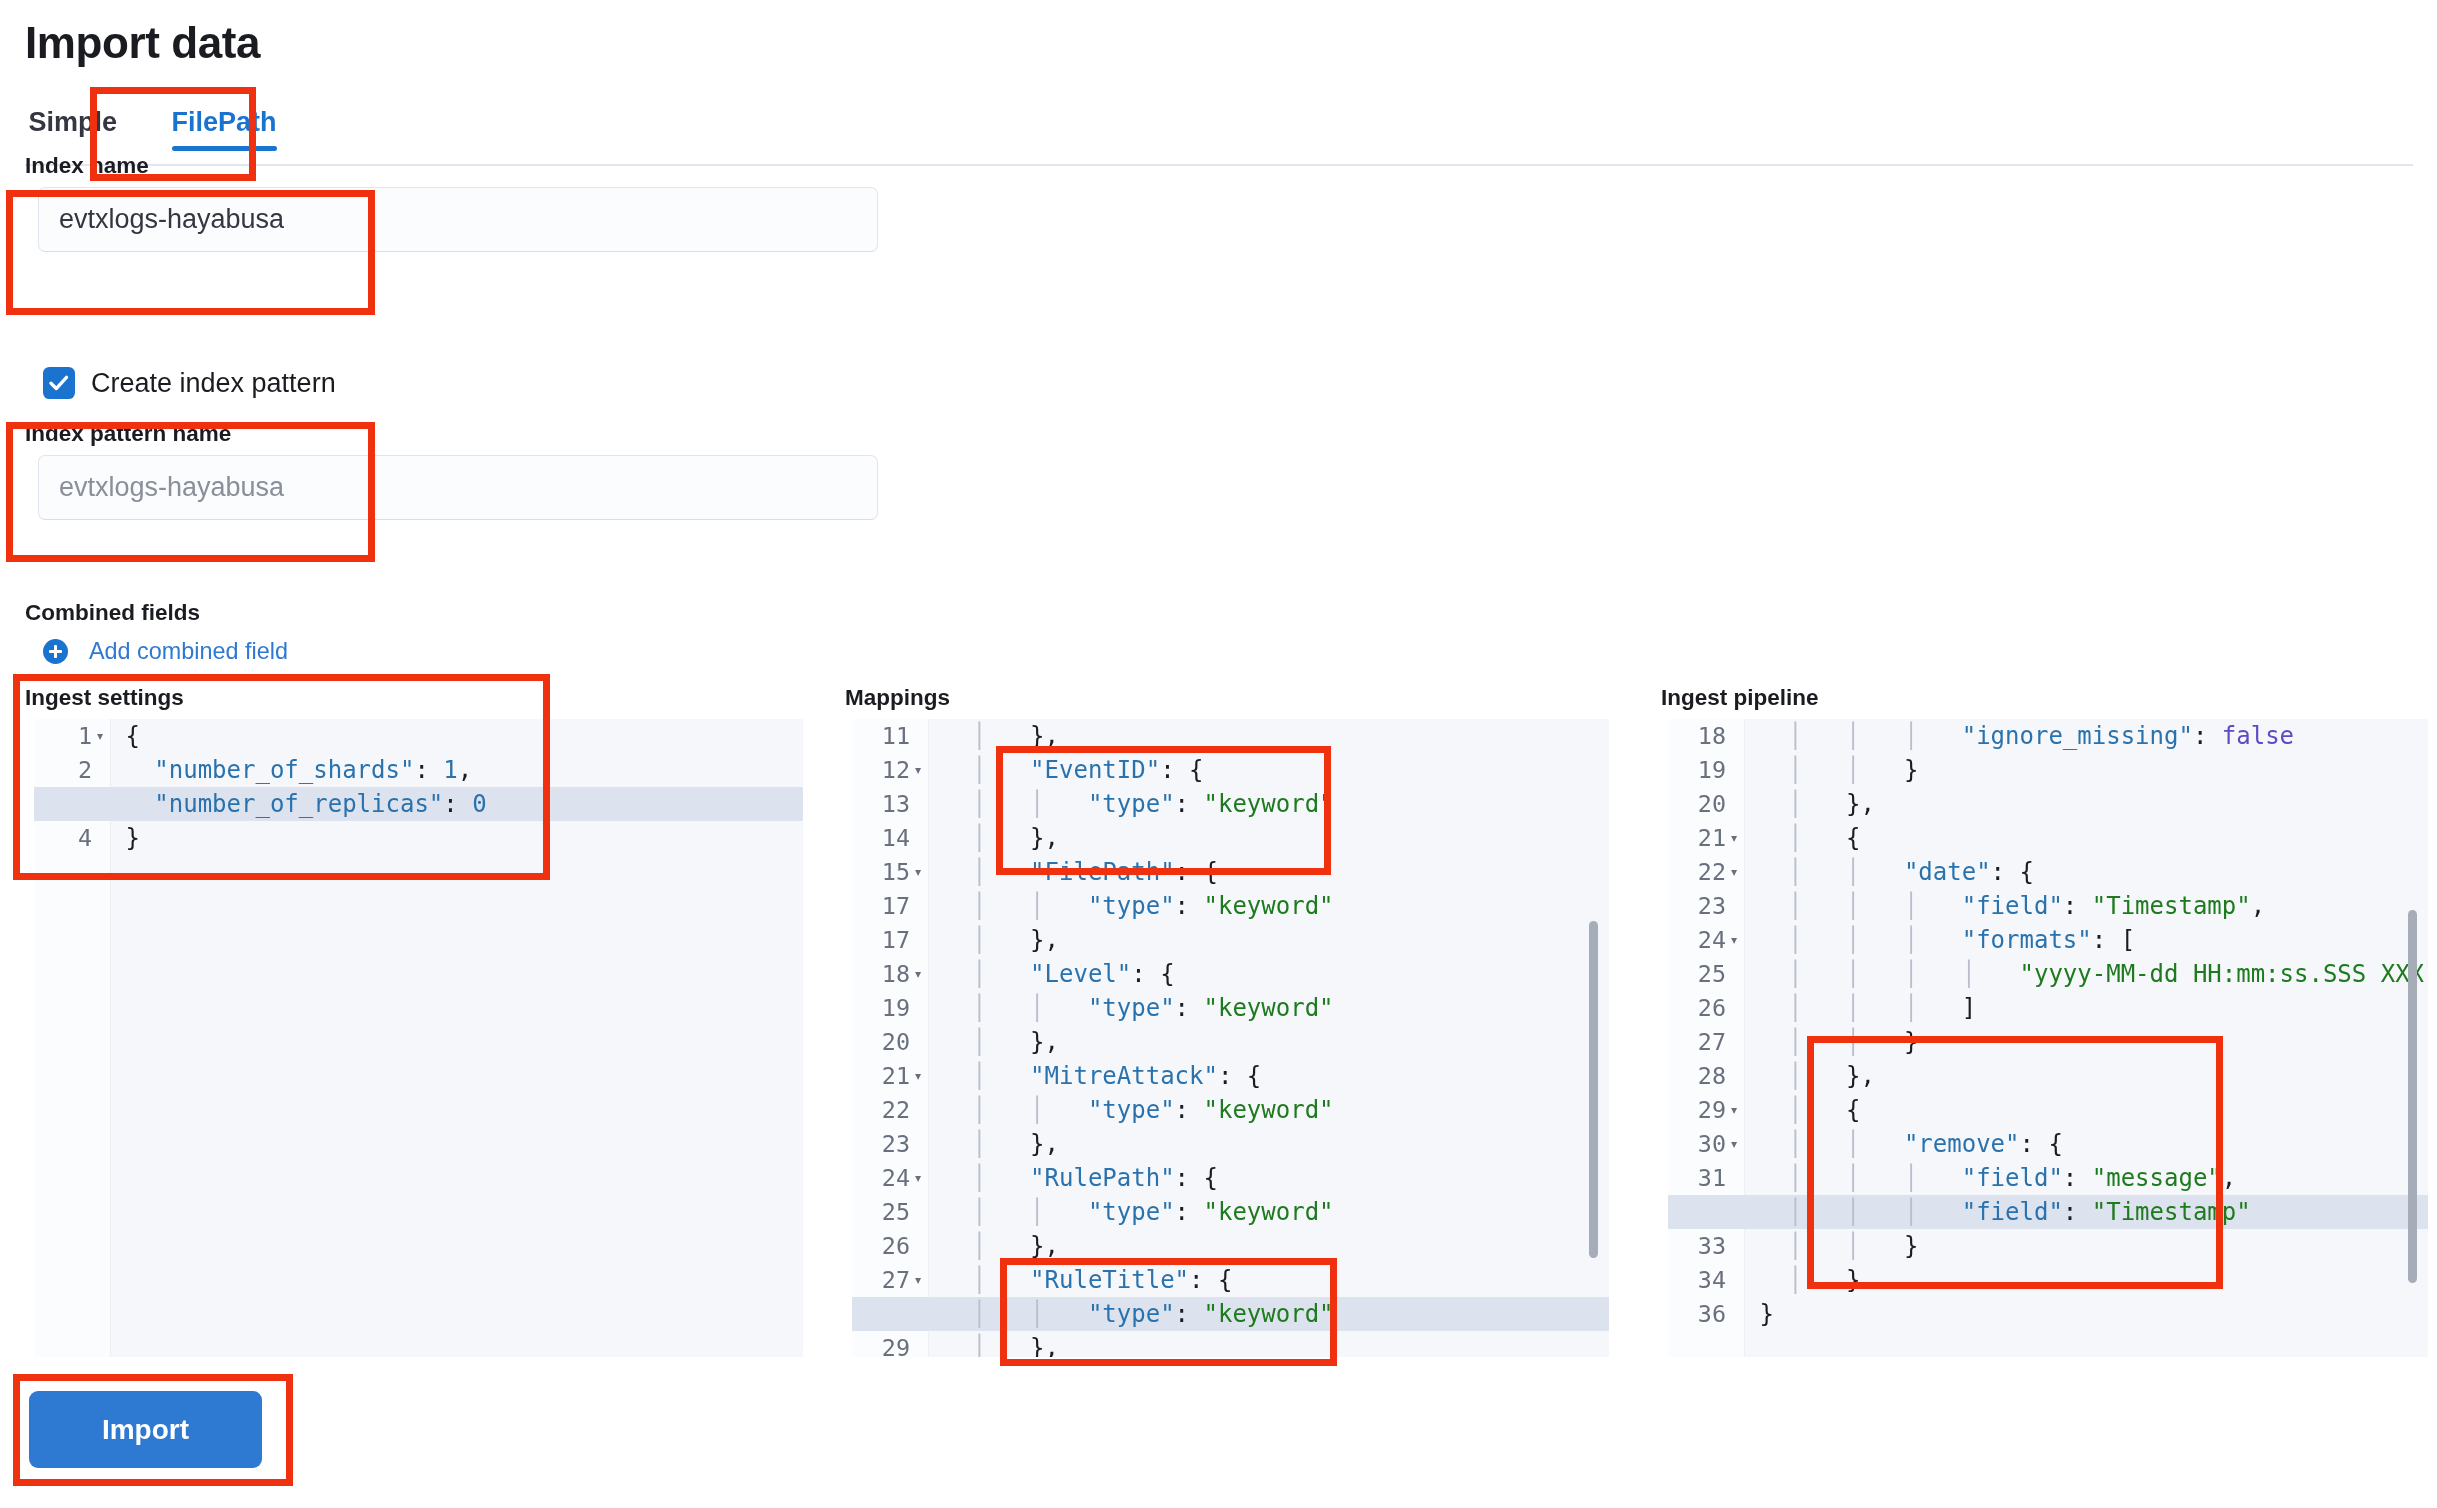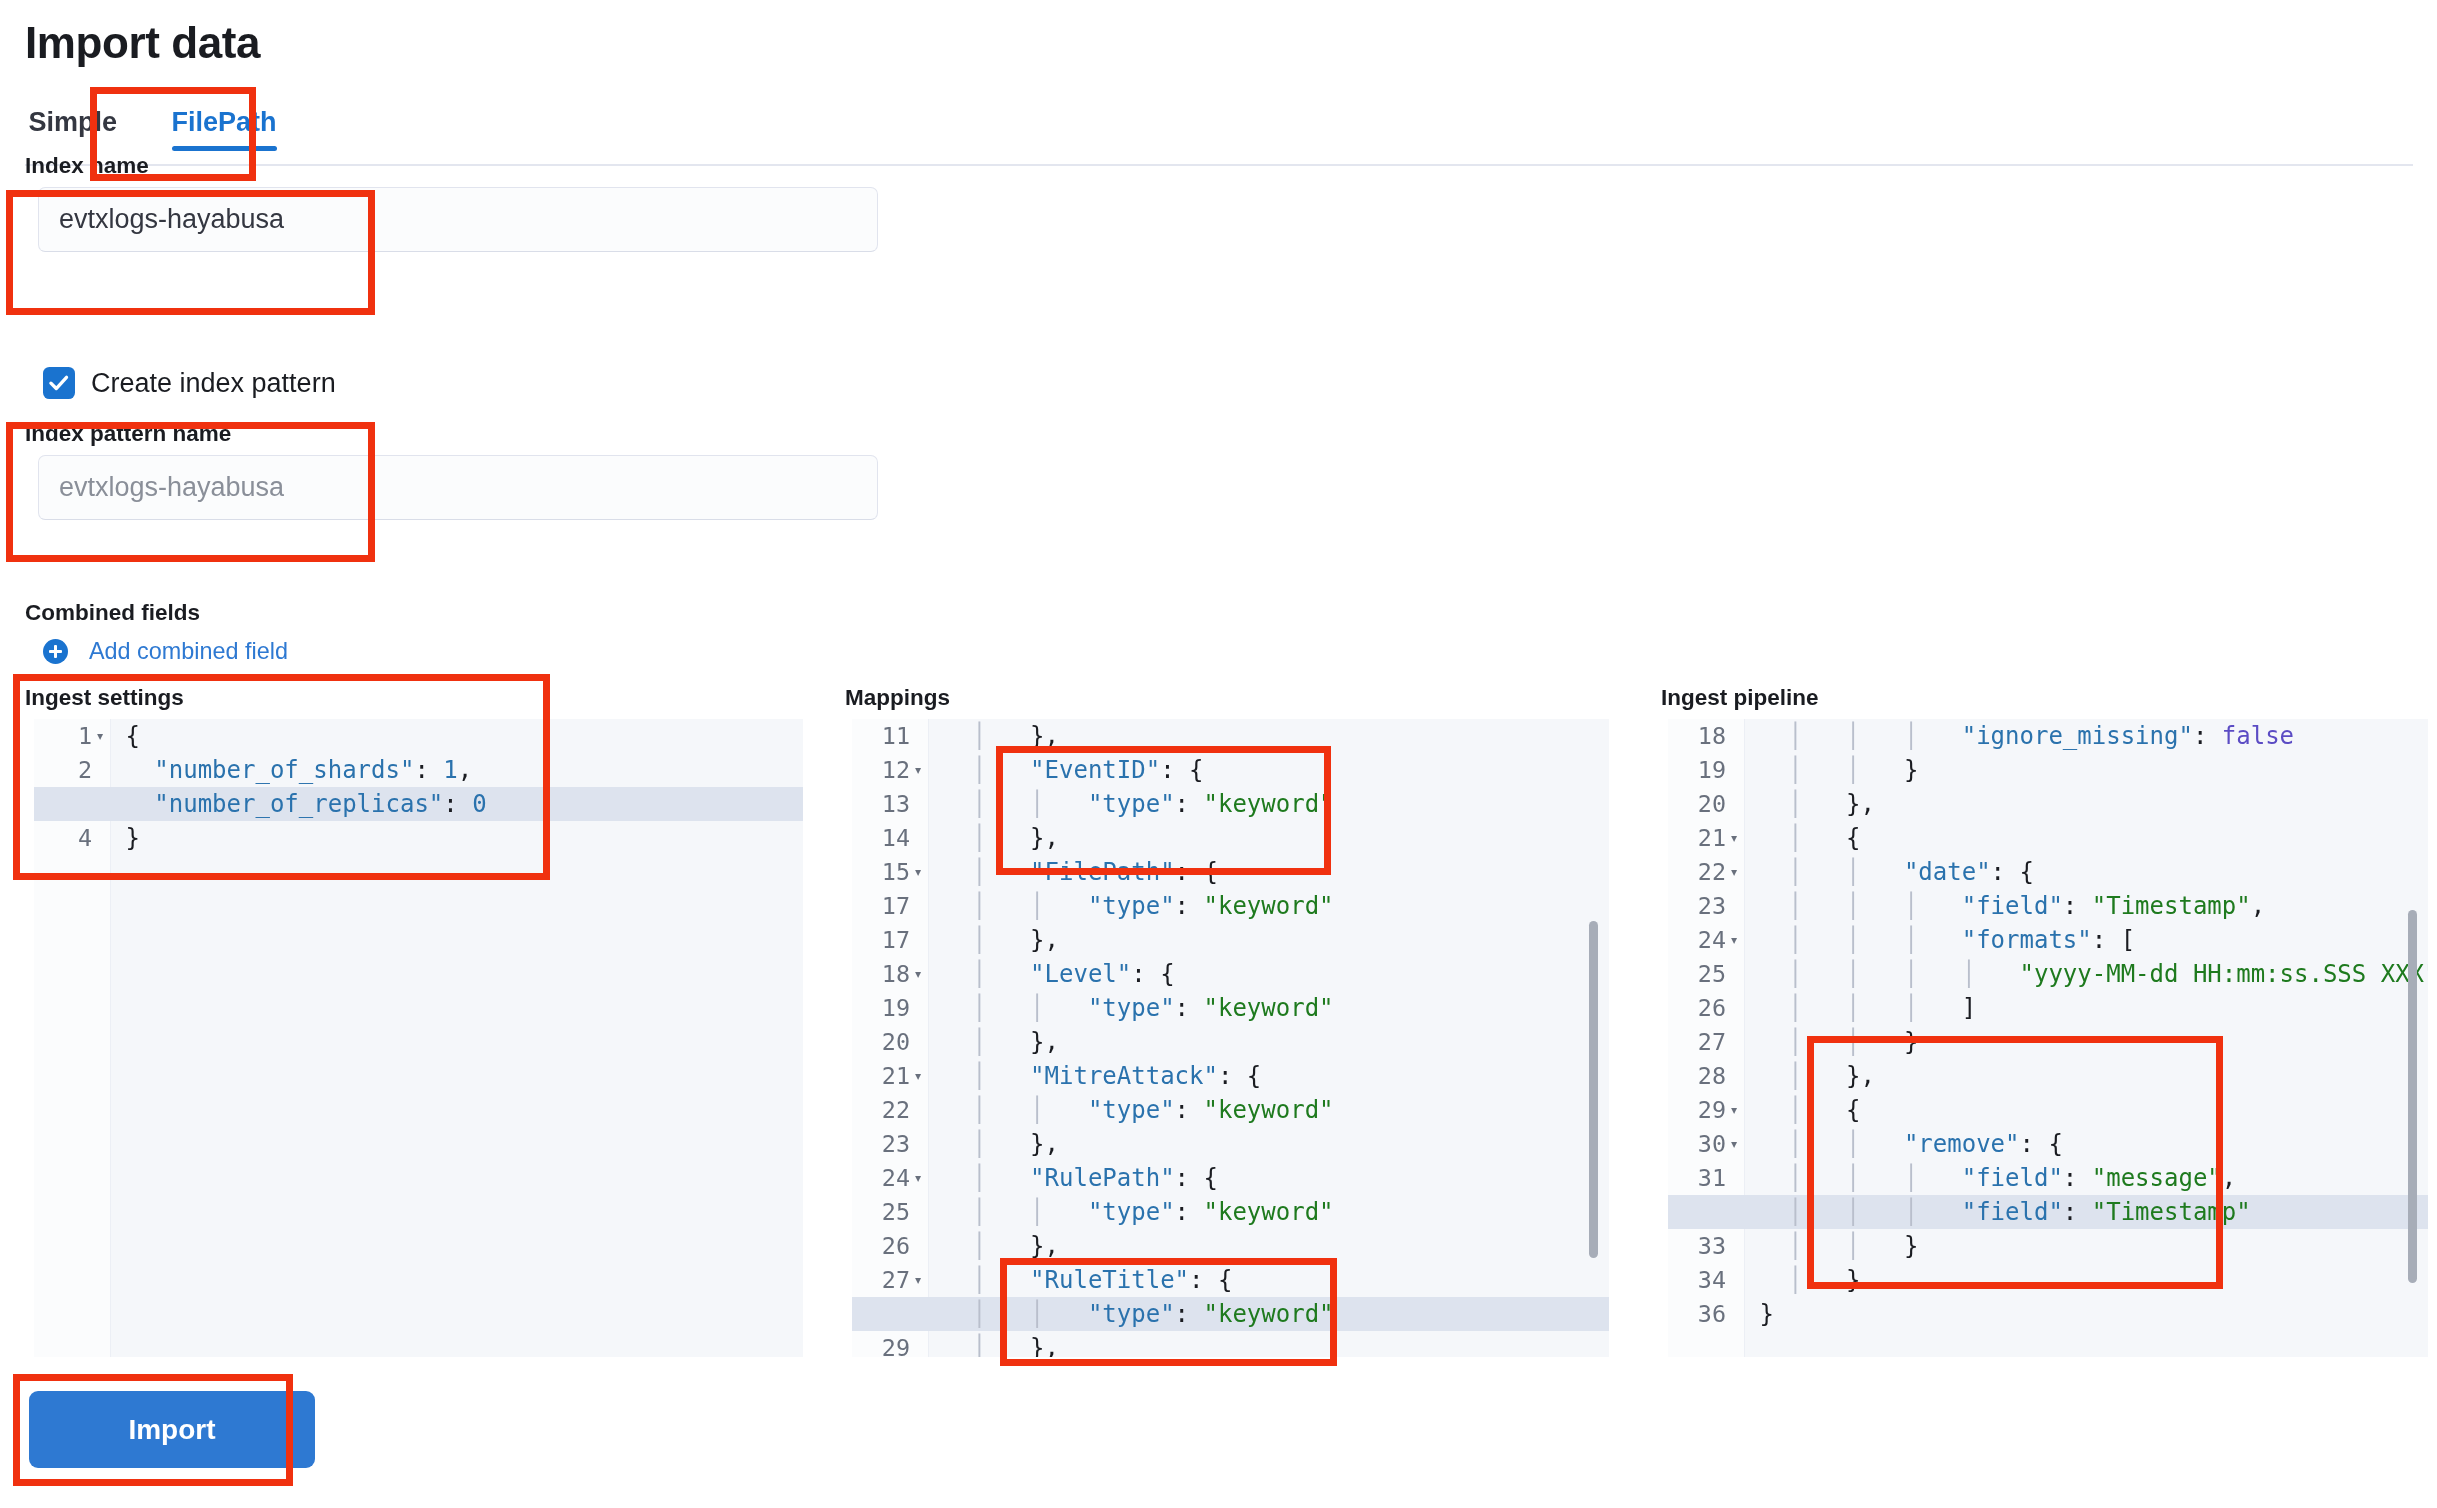--- a/index.html
+++ b/index.html
@@ -112,21 +112,21 @@
   .tok-bool { color:#5b4cc4; }
   .tok-punc { color:#1a1c21; }
   .guide { color:#b9bfcc; }
 
   .vscroll {
     position:absolute; width:9px; border-radius:4.5px; background:#a7adb8;
   }
 
   
   #import-button {
-    position:absolute; left:29px; top:1391px; width:286px; height:77px;
+    position:absolute; left:29px; top:1391px; width:233px; height:77px;
     background:#2e79d2; color:#fff; border:none; border-radius:9px;
     font-size:28px; font-weight:700; cursor:pointer;
     font-family:"Liberation Sans", sans-serif;
   }
 
   
   .annot {
     position:absolute; border:7.2px solid #f0310f; pointer-events:none; background:transparent;
   }
 </style>

